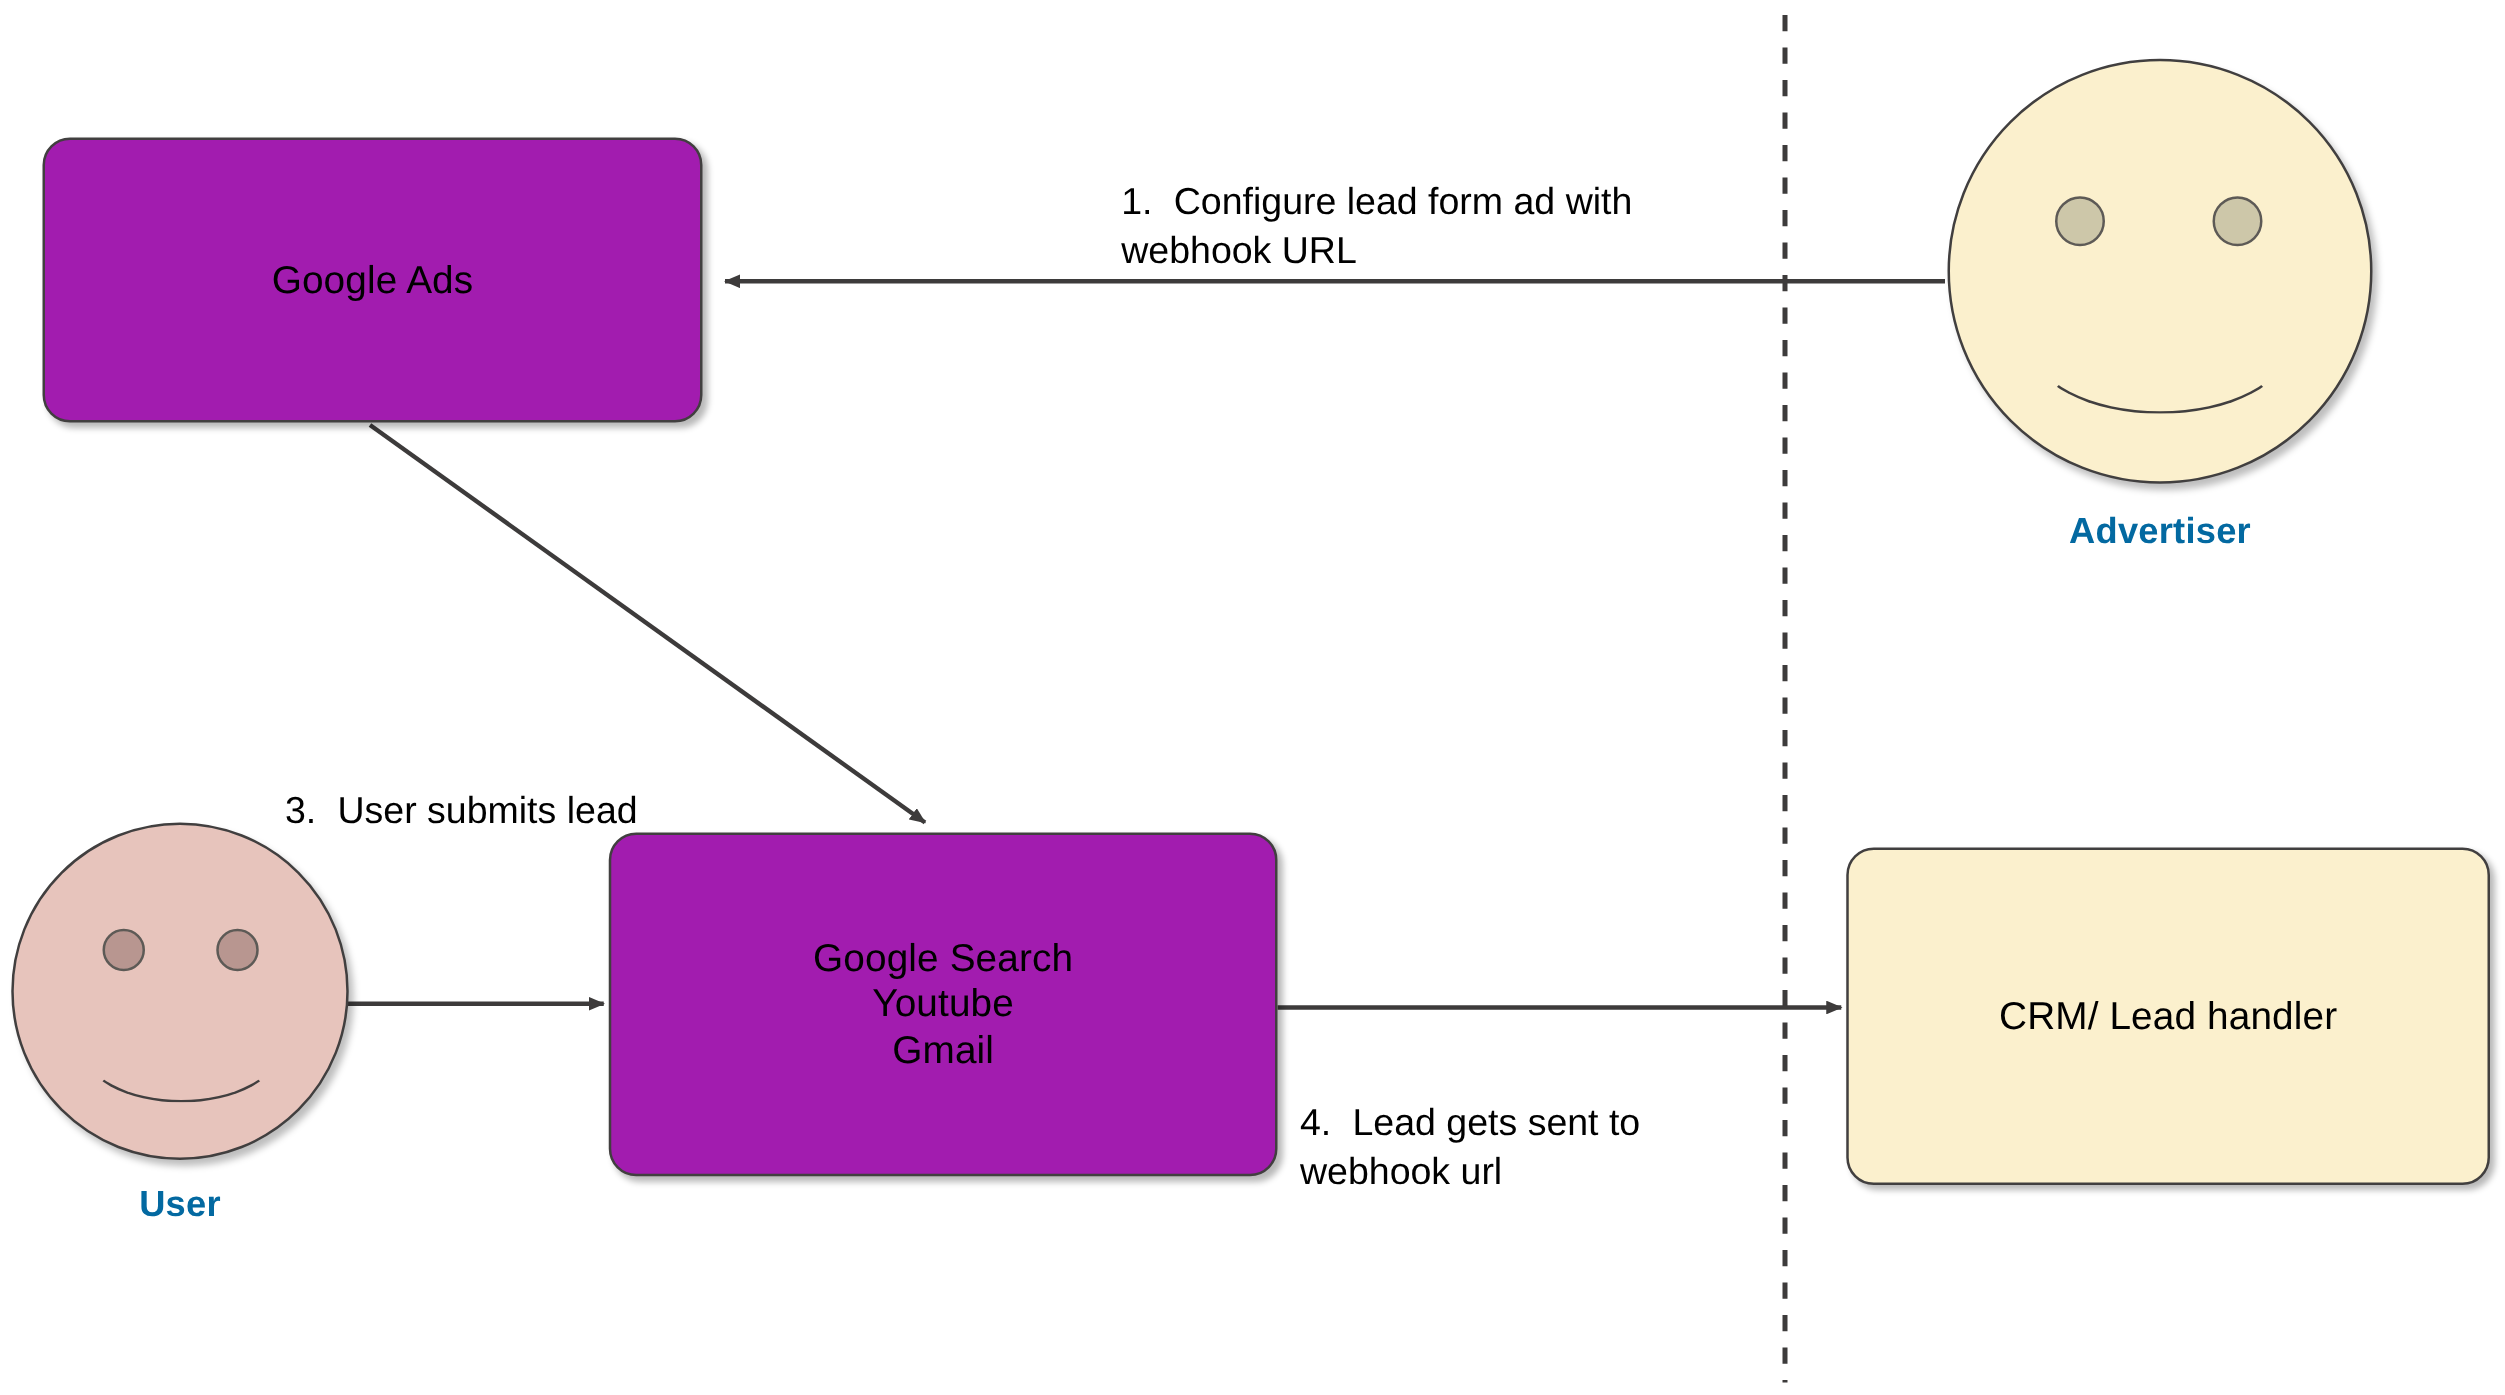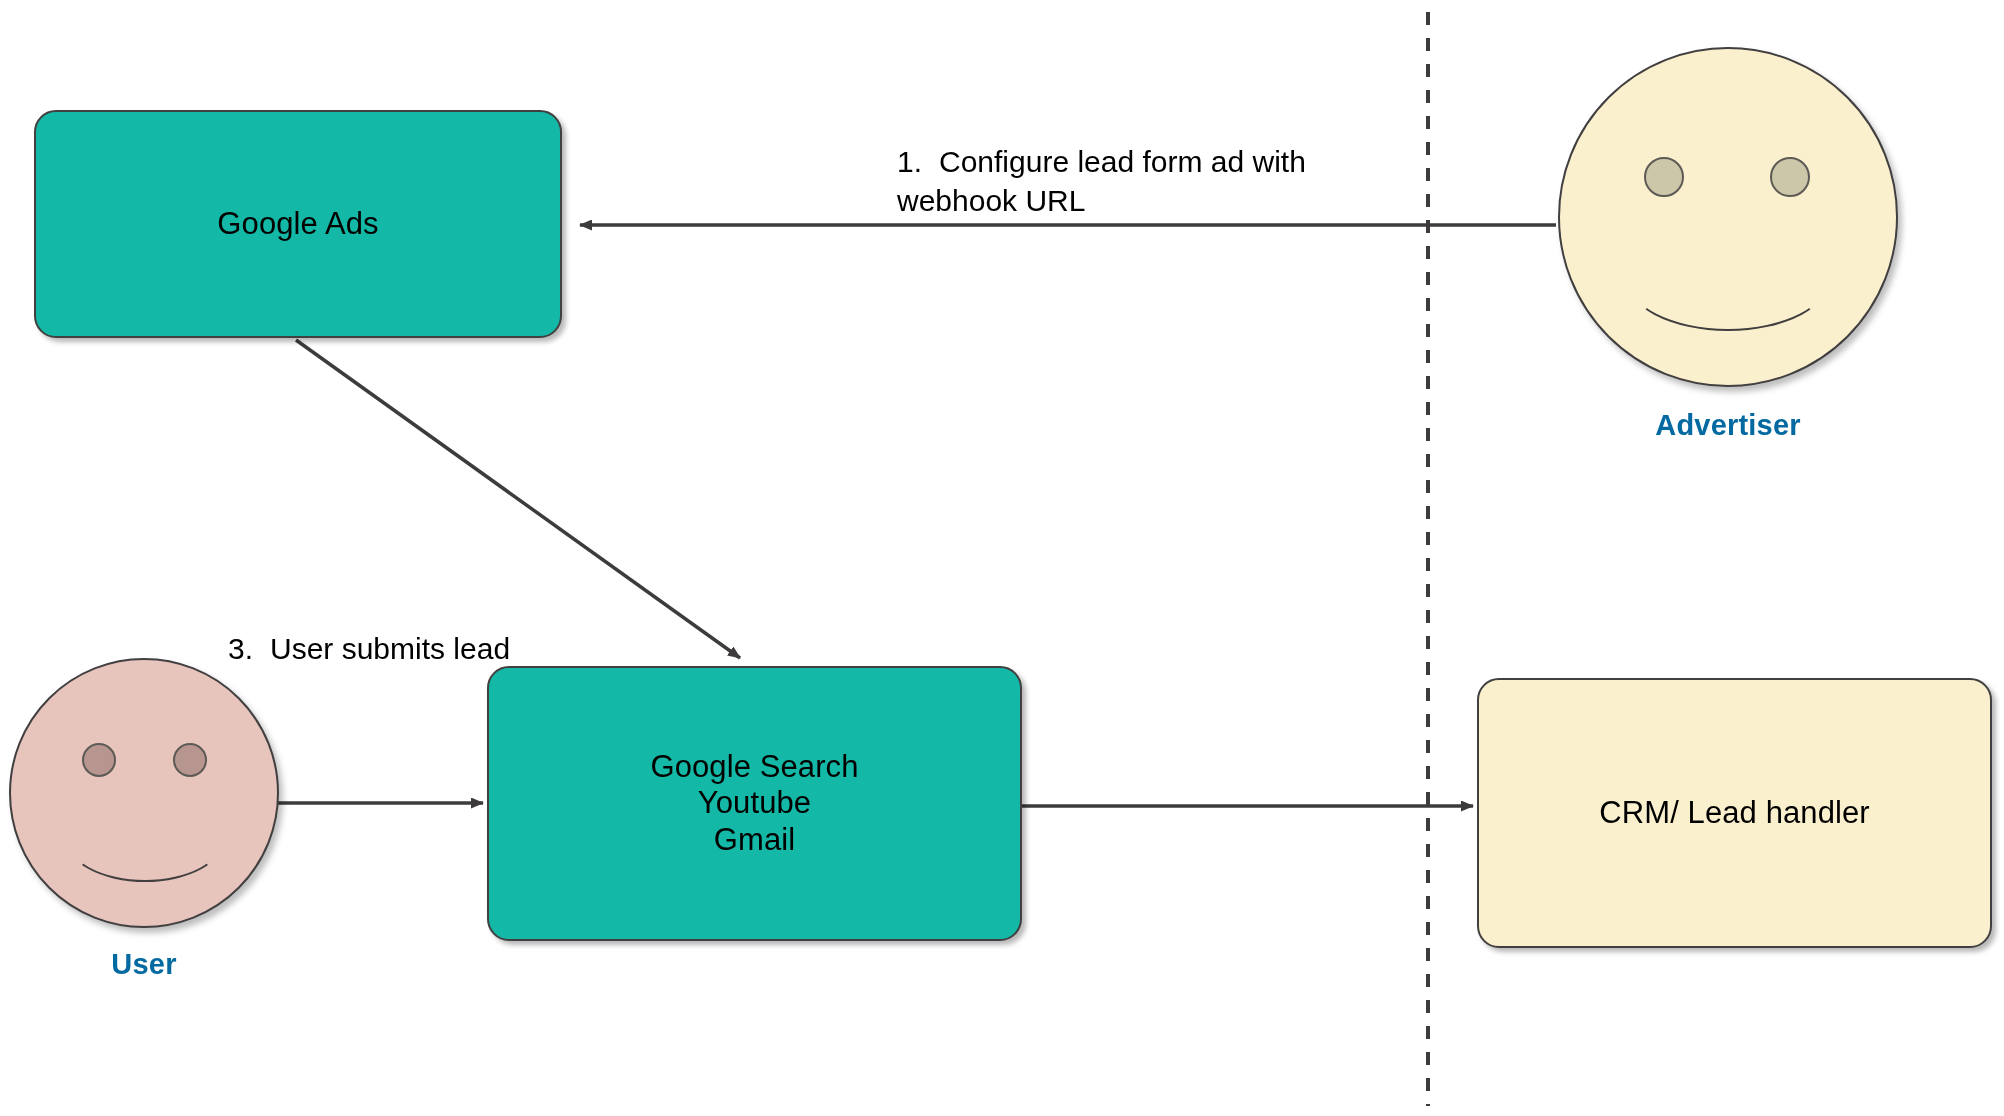--- a/index.html
+++ b/index.html
@@ -38,21 +38,21 @@
     text-align: center;
     color: #000000;
     box-shadow: 4px 4px 5px rgba(0,0,0,0.28);
   }
   .node-box .node-label {
     font-size: 31px;
     line-height: 1.18;
     letter-spacing: 0.1px;
     white-space: pre-line;
   }
-  .box-blue { background: #14b8a6; }
+  .box-blue { background: #a21caf; }
   .box-yellow { background: #fbf0cd; }
 
   #node-google-ads {
     left: 34px;  top: 110px;  width: 528px; height: 228px;
   }
   #node-google-properties {
     left: 487px; top: 666px;  width: 535px; height: 275px;
   }
   #node-crm {
     left: 1477px; top: 678px; width: 515px; height: 270px;
@@ -198,14 +198,18 @@
   <div id="label-step-1" class="edge-label">
     <span class="lbl-num">1.</span><span>Configure lead form ad with
 webhook URL</span>
   </div>
 
 
   <div id="label-step-3" class="edge-label">
     <span class="lbl-num">3.</span><span>User submits lead</span>
   </div>
 
+  <div id="label-step-4" class="edge-label">
+    <span class="lbl-num">4.</span><span>Lead gets sent to
+webhook url</span>
+  </div>
 
 </div>
 
 </body></html>

